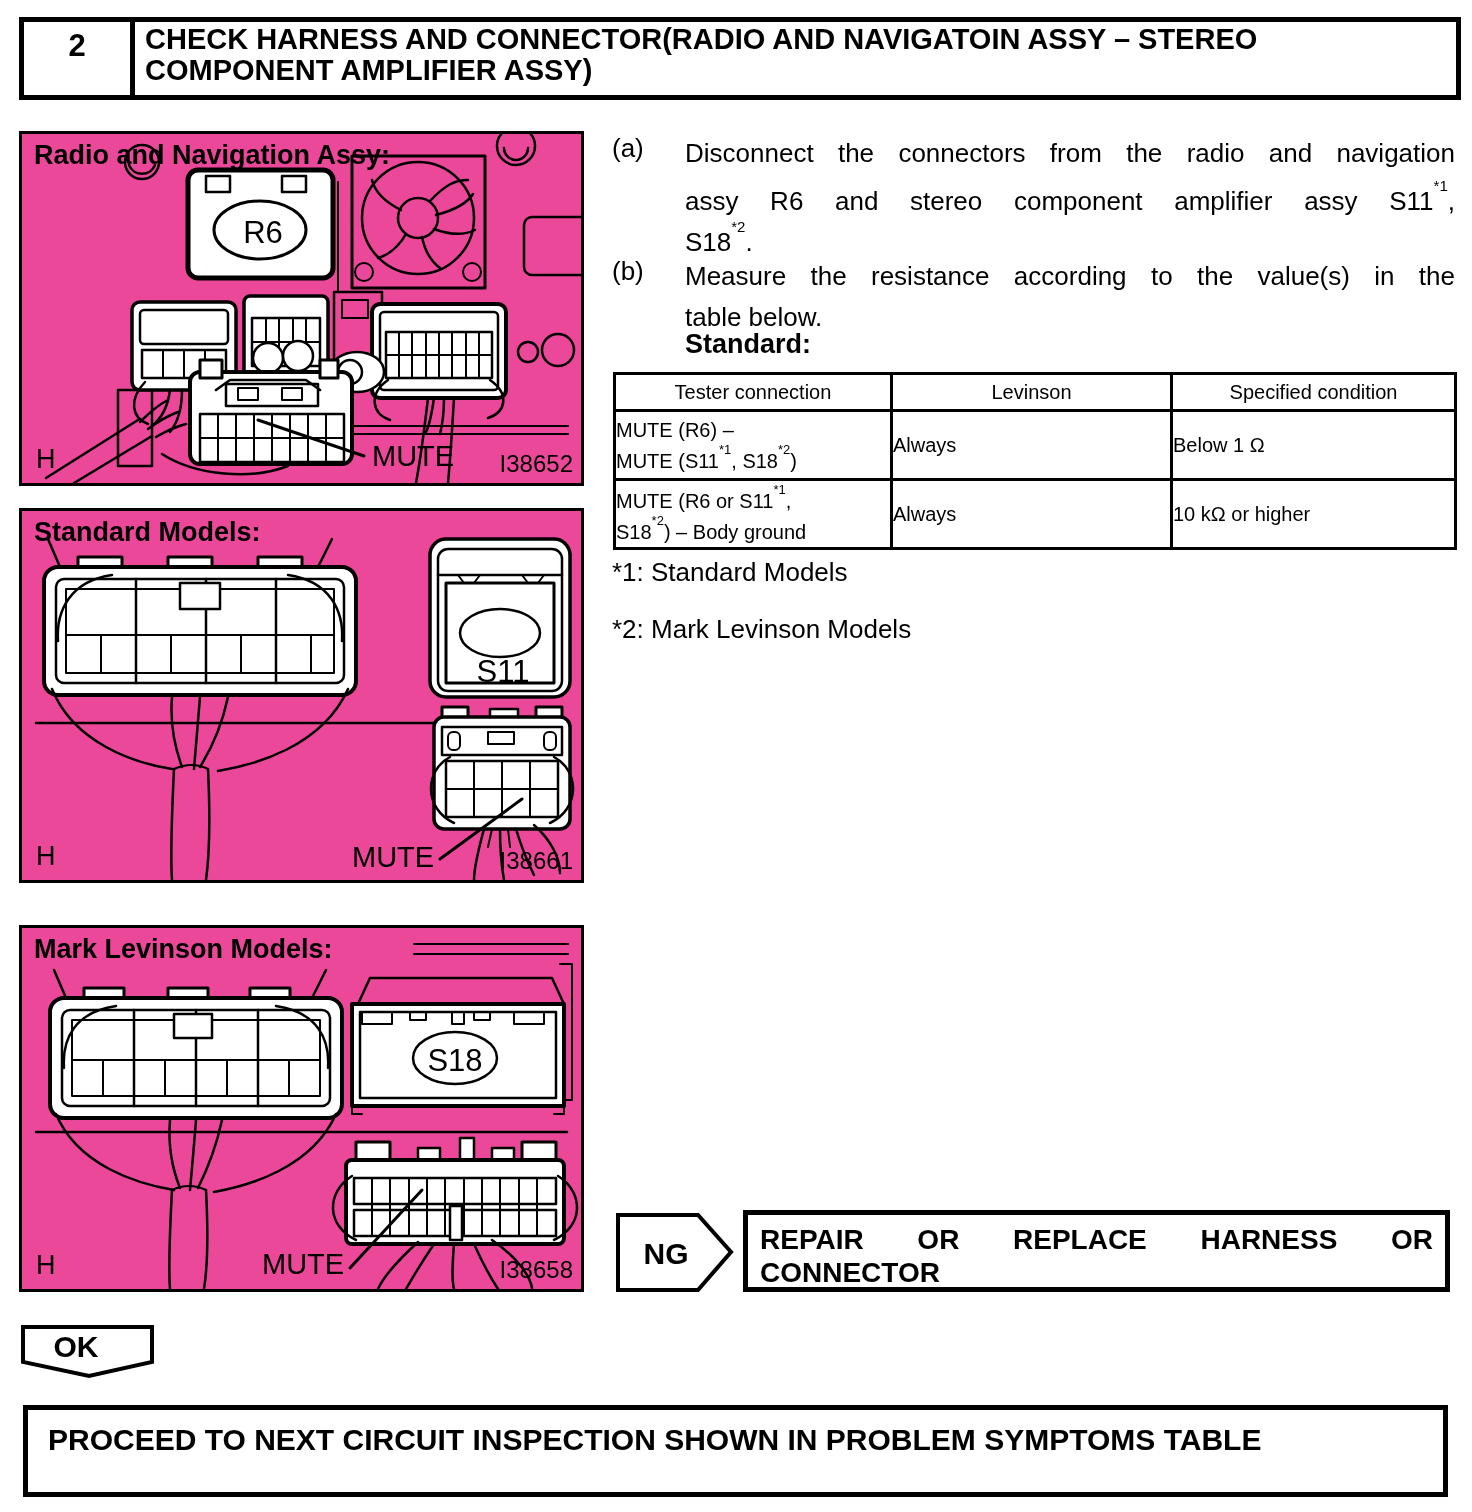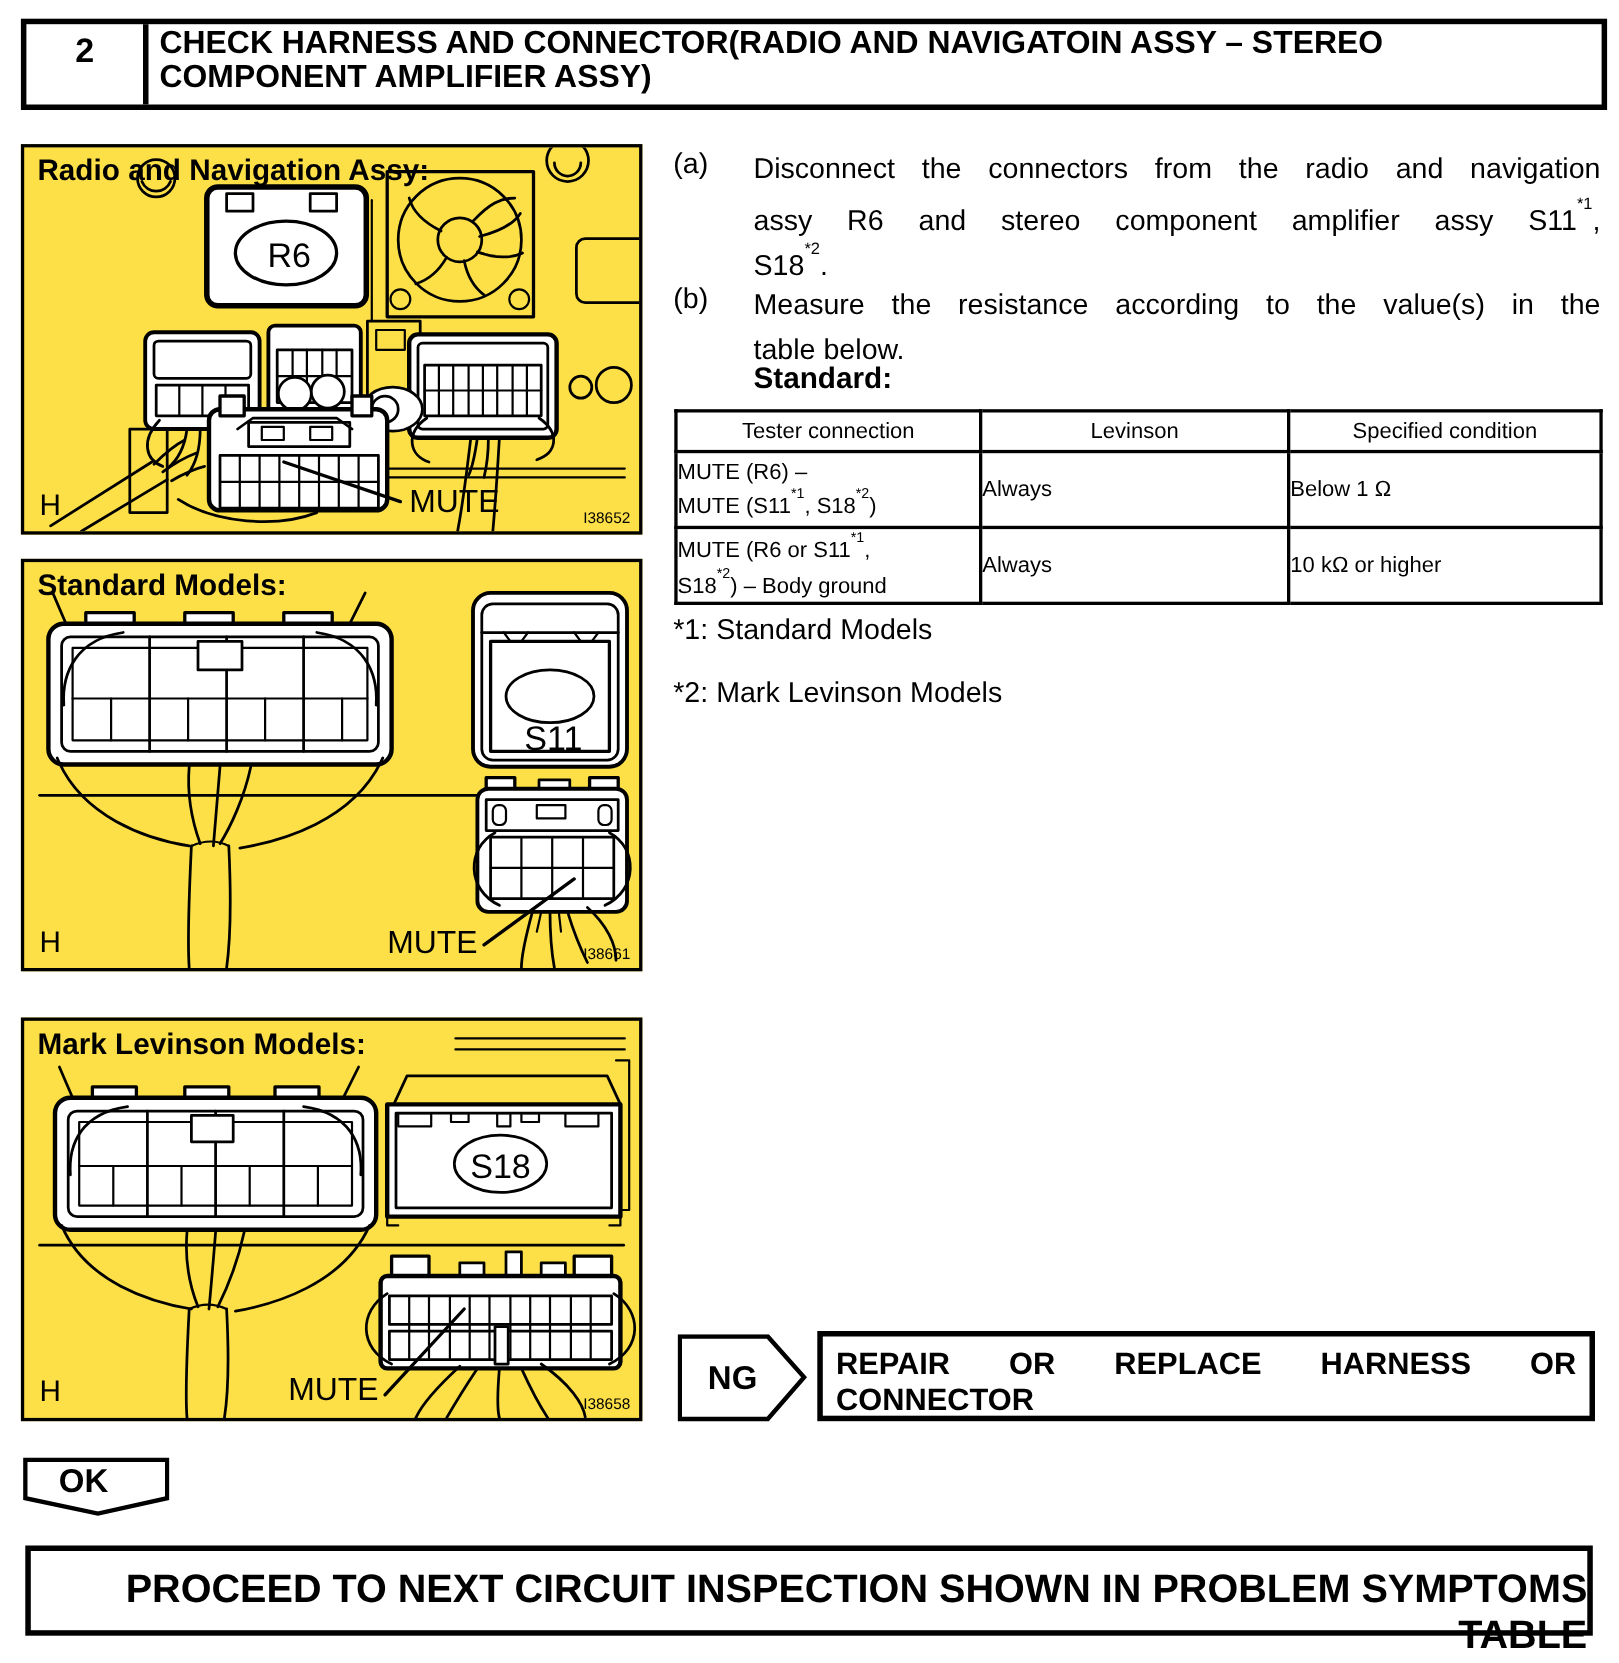--- a/index.html
+++ b/index.html
@@ -9,27 +9,27 @@
   
   .step-header { position:absolute; left:19px; top:17px; width:1442px; height:83px;
                  border:5px solid #000; box-sizing:border-box; display:flex; }
   .step-num { width:111px; border-right:5px solid #000; box-sizing:border-box;
               display:flex; justify-content:center; padding-top:6px;
               font-size:31px; font-weight:bold; }
   .step-title { flex:1; padding:2px 0 0 10px; font-size:29px; font-weight:bold;
                 line-height:31px; width:1280px; max-width:1280px; letter-spacing:0; }
 
   
-  .fig { position:absolute; left:19px; border:3px solid #000; box-sizing:border-box; background:#fde047; }
+  .fig { position:absolute; left:19px; border:3px solid #000; box-sizing:border-box; background:#ec4899; }
   .fig svg { position:absolute; left:0; top:0; }
   .flabel { position:absolute; left:12px; top:6px; font-size:27px; font-weight:bold; white-space:nowrap; }
   .clabel { position:absolute; transform:translate(-50%,-50%); font-size:31px; white-space:nowrap; }
   .mlabel { position:absolute; font-size:29px; white-space:nowrap; }
   .hletter { position:absolute; left:14px; bottom:8px; font-size:27px; }
-  .figid { position:absolute; right:8px; bottom:5px; font-size:14px; }
+  .figid { position:absolute; right:8px; bottom:5px; font-size:24px; }
 
   
   .marker { position:absolute; left:612px; font-size:26px; }
   .ptext { position:absolute; left:685px; width:770px; font-size:26px; line-height:41px; }
   .jl { text-align:justify; height:41px; overflow:hidden; }
   .jl::after { content:""; display:inline-block; width:100%; height:0; }
   .lastl { height:41px; }
   sup.s { font-size:15px; position:relative; top:-9px; letter-spacing:0; }
   .stdlabel { position:absolute; left:685px; top:329px; font-size:27px; font-weight:bold; }
 
@@ -51,23 +51,23 @@
                       font-size:30px; font-weight:bold; }
   .action-box { position:absolute; left:743px; top:1210px; width:707px; height:82px;
                 border:5px solid #000; box-sizing:border-box; padding:8px 12px 0 12px;
                 font-size:28px; font-weight:bold; }
   .jl2 { text-align:justify; height:33px; overflow:hidden; line-height:33px; }
   .jl2::after { content:""; display:inline-block; width:100%; height:0; }
   .lastl2 { height:33px; line-height:33px; }
   .okwrap { position:absolute; left:21px; top:1325px; width:133px; height:54px; }
   .okwrap .shapelbl { position:absolute; left:0; top:5px; width:110px; text-align:center;
                       font-size:30px; font-weight:bold; }
-  .proceed-bar { position:absolute; left:23px; top:1405px; width:1425px; height:82px;
+  .proceed-bar { position:absolute; left:23px; top:1405px; width:1425px; height:92px;
                  border:5px solid #000; box-sizing:border-box; padding:13px 0 0 20px;
-                 font-size:36px; font-weight:bold;text-align:right; }
+                 font-size:30px; font-weight:bold; }
 </style>
 </head>
 <body>
 
 <div class="page">
 
   <div class="step-header">
     <div class="step-num">2</div>
     <div class="step-title">CHECK HARNESS AND CONNECTOR(RADIO AND NAVIGATOIN ASSY – STEREO COMPONENT AMPLIFIER ASSY)</div>
   </div>

